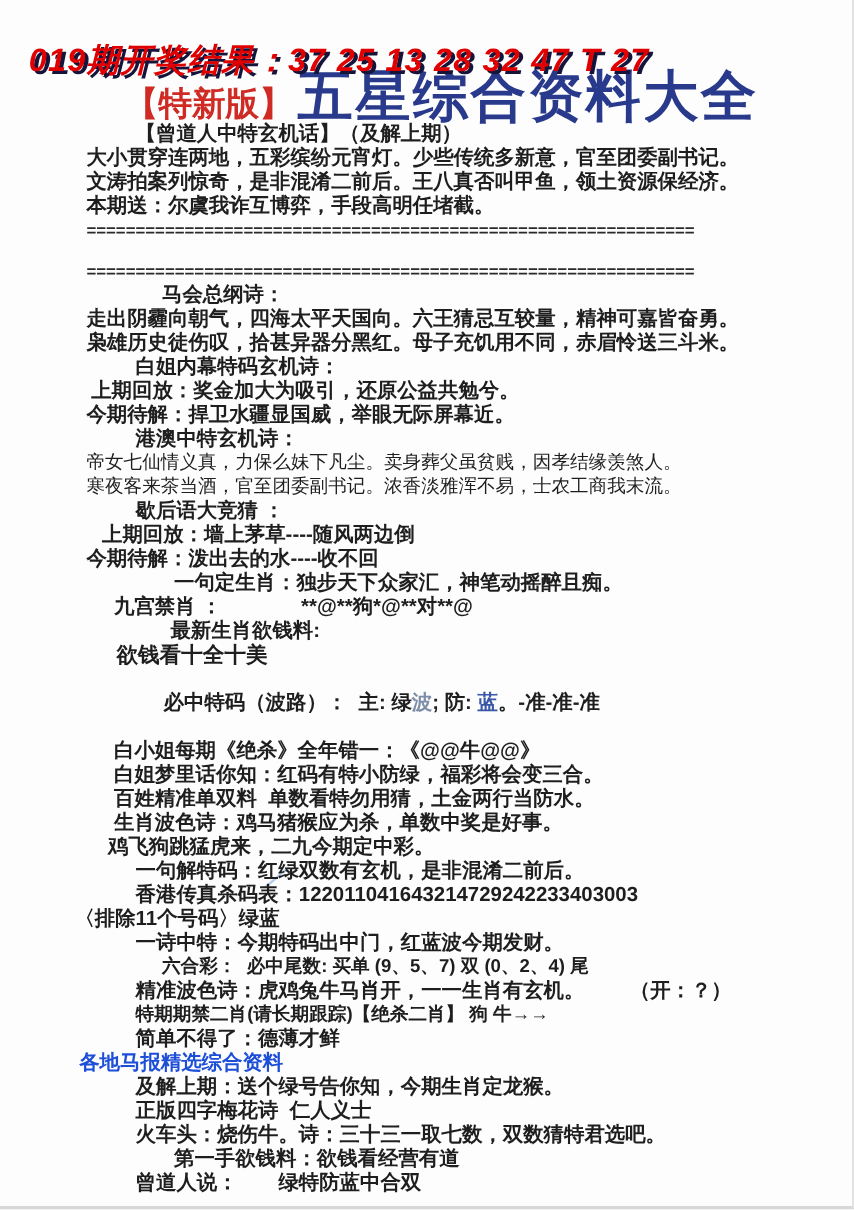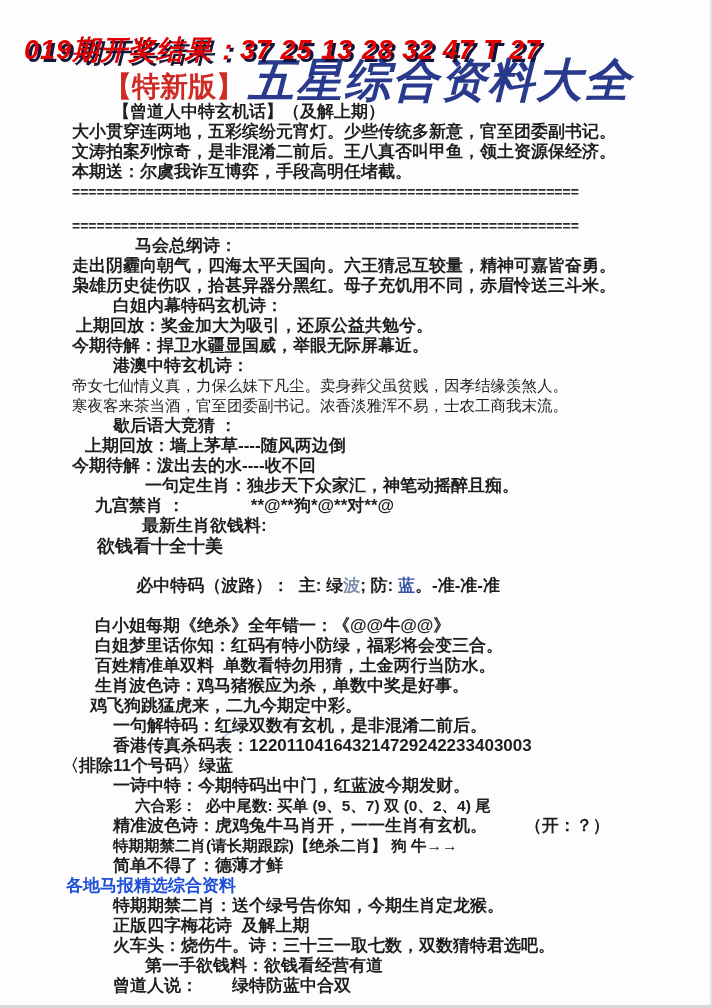--- a/index.html
+++ b/index.html
@@ -32,21 +32,20 @@
     z-index:2;
   }
   .edition-tag{
     font-size:28px;font-weight:bold;color:#cf2b24;
     margin-right:4px;
   }
   .main-title{
     font-size:46px;font-weight:bold;color:#293a8c;
     font-family:"Liberation Serif","DejaVu Serif",serif;
     letter-spacing:2px;
-    font-style:italic;
   }
   
   .content{position:absolute;top:102px;left:0;width:712px;z-index:1;}
   .line{
     white-space:pre;
     font-size:17px;line-height:20px;
     font-weight:bold;color:#1e1e1e;
   }
   .n{font-weight:normal;}
   .sm{font-size:15.5px;}
@@ -113,22 +112,22 @@
     <div class="line i170">鸡飞狗跳猛虎来，二九今期定中彩。</div>
     <div class="line i113">一句解特码：红绿双数有玄机，是非混淆二前后。</div>
     <div class="line i113">香港传真杀码表：122011041643214729242233403003</div>
     <div class="line i62">〈排除11个号码〉绿蓝</div>
     <div class="line i113">一诗中特：今期特码出中门，红蓝波今期发财。</div>
     <div class="line i135 sm">六合彩：  必中尾数: 买单 (9、5、7) 双 (0、2、4) 尾</div>
     <div class="line i113">精准波色诗：虎鸡兔牛马肖开，一一生肖有玄机。        （开：？）</div>
     <div class="line i113 sm">特期期禁二肖(请长期跟踪)【绝杀二肖】 狗 牛→→</div>
     <div class="line i113">简单不得了：德薄才鲜</div>
     <div class="line i66 red-head">各地马报精选综合资料</div>
-    <div class="line i113">特期期禁二肖：送个绿号告你知，今期生肖定龙猴。</div>
-    <div class="line i113">正版四字梅花诗  及解上期</div>
+    <div class="line i113">及解上期：送个绿号告你知，今期生肖定龙猴。</div>
+    <div class="line i113">正版四字梅花诗  仁人义士</div>
     <div class="line i113">火车头：烧伤牛。诗：三十三一取七数，双数猜特君选吧。</div>
     <div class="line i145">第一手欲钱料：欲钱看经营有道</div>
     <div class="line i113">曾道人说：　　绿特防蓝中合双</div>
 
   </div>
 
   <div class="scan-mark"></div>
 </div>
 
 </body></html>

